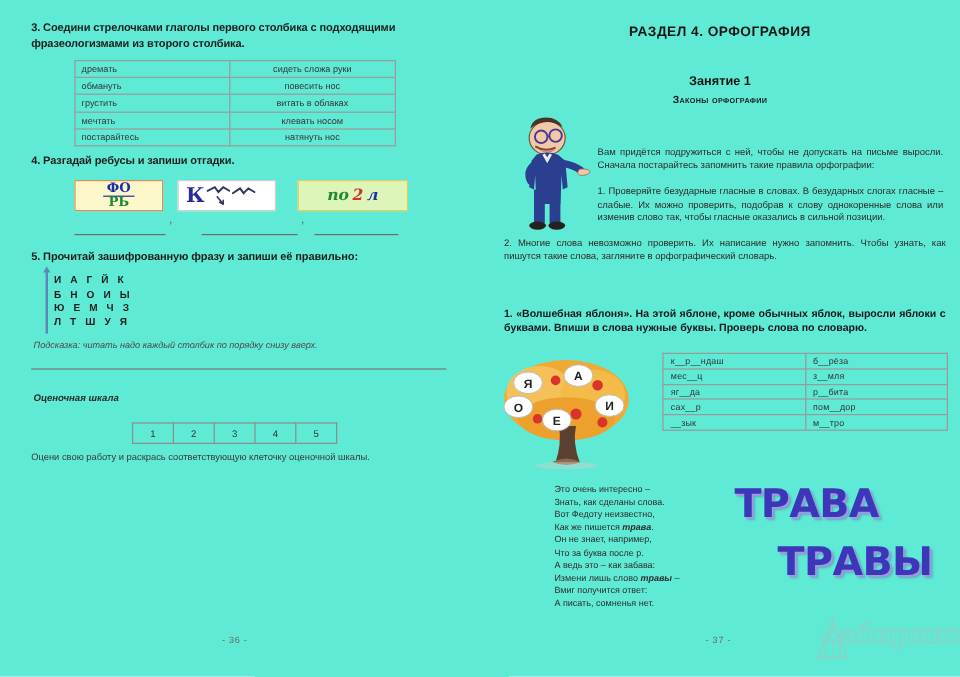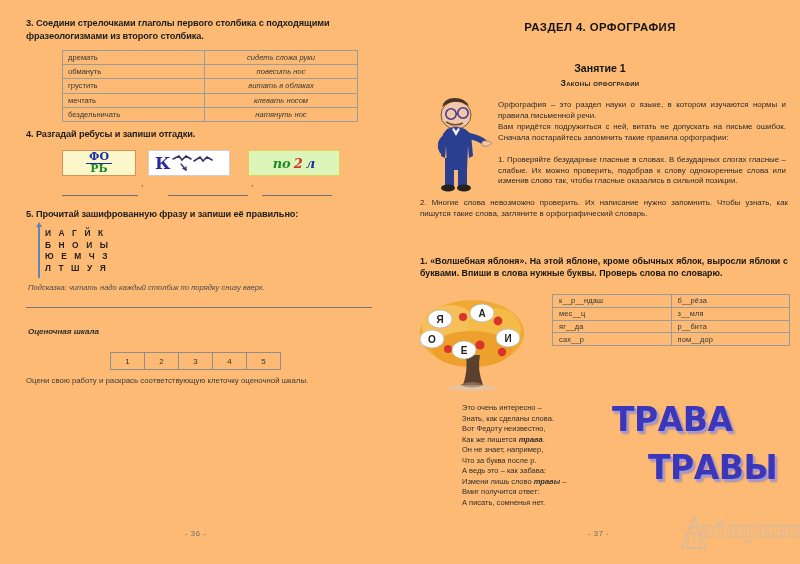--- a/index.html
+++ b/index.html
@@ -4,21 +4,21 @@
 <style>
   html, body {
     margin: 0;
     padding: 0;
     background: #ffffff;
   }
   .page {
     position: relative;
     width: 800px;
     height: 564px;
-    background: #fdba74;
+    background: #5eead4;
     font-family: "Liberation Sans", sans-serif;
     color: #2b2b2b;
     overflow: hidden;
   }
 
   
   .left-page {
     position: absolute;
     left: 0; top: 0;
     width: 400px; height: 564px;
@@ -35,34 +35,34 @@
     font-weight: bold;
     line-height: 13px;
     color: #1d1d1d;
     letter-spacing: -0.1px;
   }
 
   
   .phrase-table {
     position: absolute;
     left: 62px; top: 50px;
-    width: 296px;
+    width: 268px;
     border-collapse: collapse;
     table-layout: fixed;
   }
   .phrase-table td {
     border: 0.8px solid #9b9b9b;
     height: 13.2px;
     font-size: 7.6px;
     color: #363636;
     padding: 0 5px;
     vertical-align: middle;
   }
   .phrase-table td.left-col { width: 48%; text-align: left; }
-  .phrase-table td.right-col { width: 52%; text-align: center; font-style: italic; }
+  .phrase-table td.right-col { width: 52%; text-align: center; }
 
   
   .rebus-row {
     position: absolute;
     left: 62px; top: 150px;
     width: 290px;
     height: 26px;
     padding-left: 19px;
   }
   .rebus {
@@ -362,21 +362,21 @@
         </tr>
         <tr>
           <td class="left-col">грустить</td>
           <td class="right-col">витать в облаках</td>
         </tr>
         <tr>
           <td class="left-col">мечтать</td>
           <td class="right-col">клевать носом</td>
         </tr>
         <tr>
-          <td class="left-col">бездельничать</td>
+          <td class="left-col">постарайтесь</td>
           <td class="right-col">натянуть нос</td>
         </tr>
       </tbody>
     </table>
 
     <div class="task-head" style="left:26px; top:128px; width:348px;">4. Разгадай ребусы и запиши отгадки.</div>
 
     <div class="rebus-row">
 
       <div class="rebus rebus-1">
@@ -474,23 +474,22 @@
 
         <path d="M13 41 q-7 6 -3 14" stroke="#2a3f8f" stroke-width="5.5" fill="none" stroke-linecap="round"></path>
 
         <rect x="13" y="62" width="9" height="28" fill="#2a3f8f"></rect>
         <rect x="26" y="62" width="9" height="28" fill="#2a3f8f"></rect>
         <ellipse cx="16" cy="92" rx="7" ry="3.4" fill="#23221f"></ellipse>
         <ellipse cx="32" cy="92" rx="7" ry="3.4" fill="#23221f"></ellipse>
       </svg>
     </div>
 
-    <div class="body-par" style="left:98px; top:100px; width:288px;">Орфография – это раздел науки о языке, в котором изучаются нормы и правила письменной речи.</div>
-
-    <div class="body-par" style="left:98px; top:122px; width:288px;">Вам придётся подружиться с ней, витать не допускать на письме ошибок. Сначала постарайтесь запомнить такие правила орфографии:</div>
+
+    <div class="body-par" style="left:98px; top:122px; width:288px;">Вам придётся подружиться с ней, чтобы не допускать на письме выросли. Сначала постарайтесь запомнить такие правила орфографии:</div>
 
     <div class="body-par" style="left:98px; top:155px; width:288px;">1. Проверяйте безударные гласные в словах. В безударных слогах гласные – слабые. Их можно проверить, подобрав к слову однокоренные слова или изменив слово так, чтобы гласные оказались в сильной позиции.</div>
 
     <div class="body-par" style="left:20px; top:198px; width:368px;">2. Многие слова невозможно проверить. Их написание нужно запомнить. Чтобы узнать, как пишутся такие слова, загляните в орфографический словарь.</div>
 
 
     <div class="task-title-right">1. «Волшебная яблоня». На этой яблоне, кроме обычных яблок, выросли яблоки с буквами. Впиши в слова нужные буквы. Проверь слова по словарю.</div>
 
     <div class="tree-wrap">
       <svg width="130" height="96" viewBox="0 0 130 96">
@@ -549,20 +548,24 @@
           <td>з__мля</td>
         </tr>
         <tr>
           <td>яг__да</td>
           <td>р__бита</td>
         </tr>
         <tr>
           <td>сах__р</td>
           <td>пом__дор</td>
         </tr>
+        <tr>
+          <td>__зык</td>
+          <td>м__тро</td>
+        </tr>
       </tbody>
     </table>
 
     <div class="poem">
       <div>Это очень интересно –</div>
       <div>Знать, как сделаны слова.</div>
       <div>Вот Федоту неизвестно,</div>
       <div>Как же пишется <b>трава</b>.</div>
       <div>Он не знает, например,</div>
       <div>Что за буква после р.</div>

